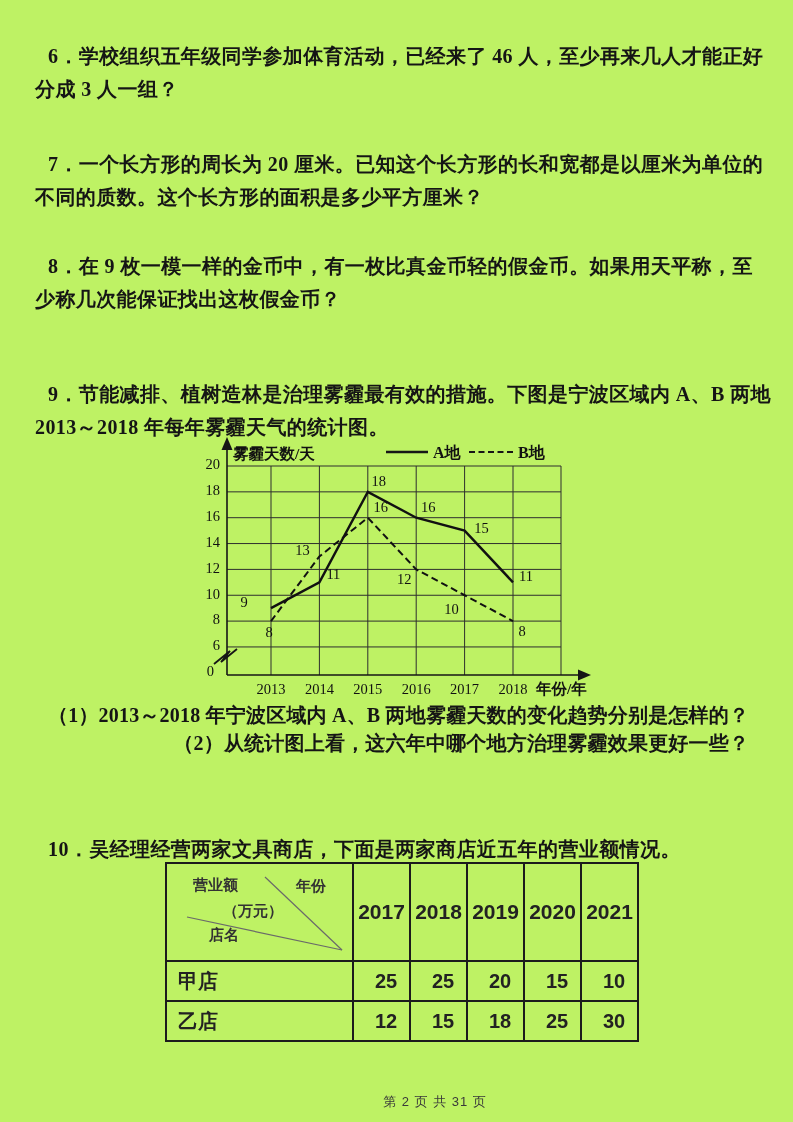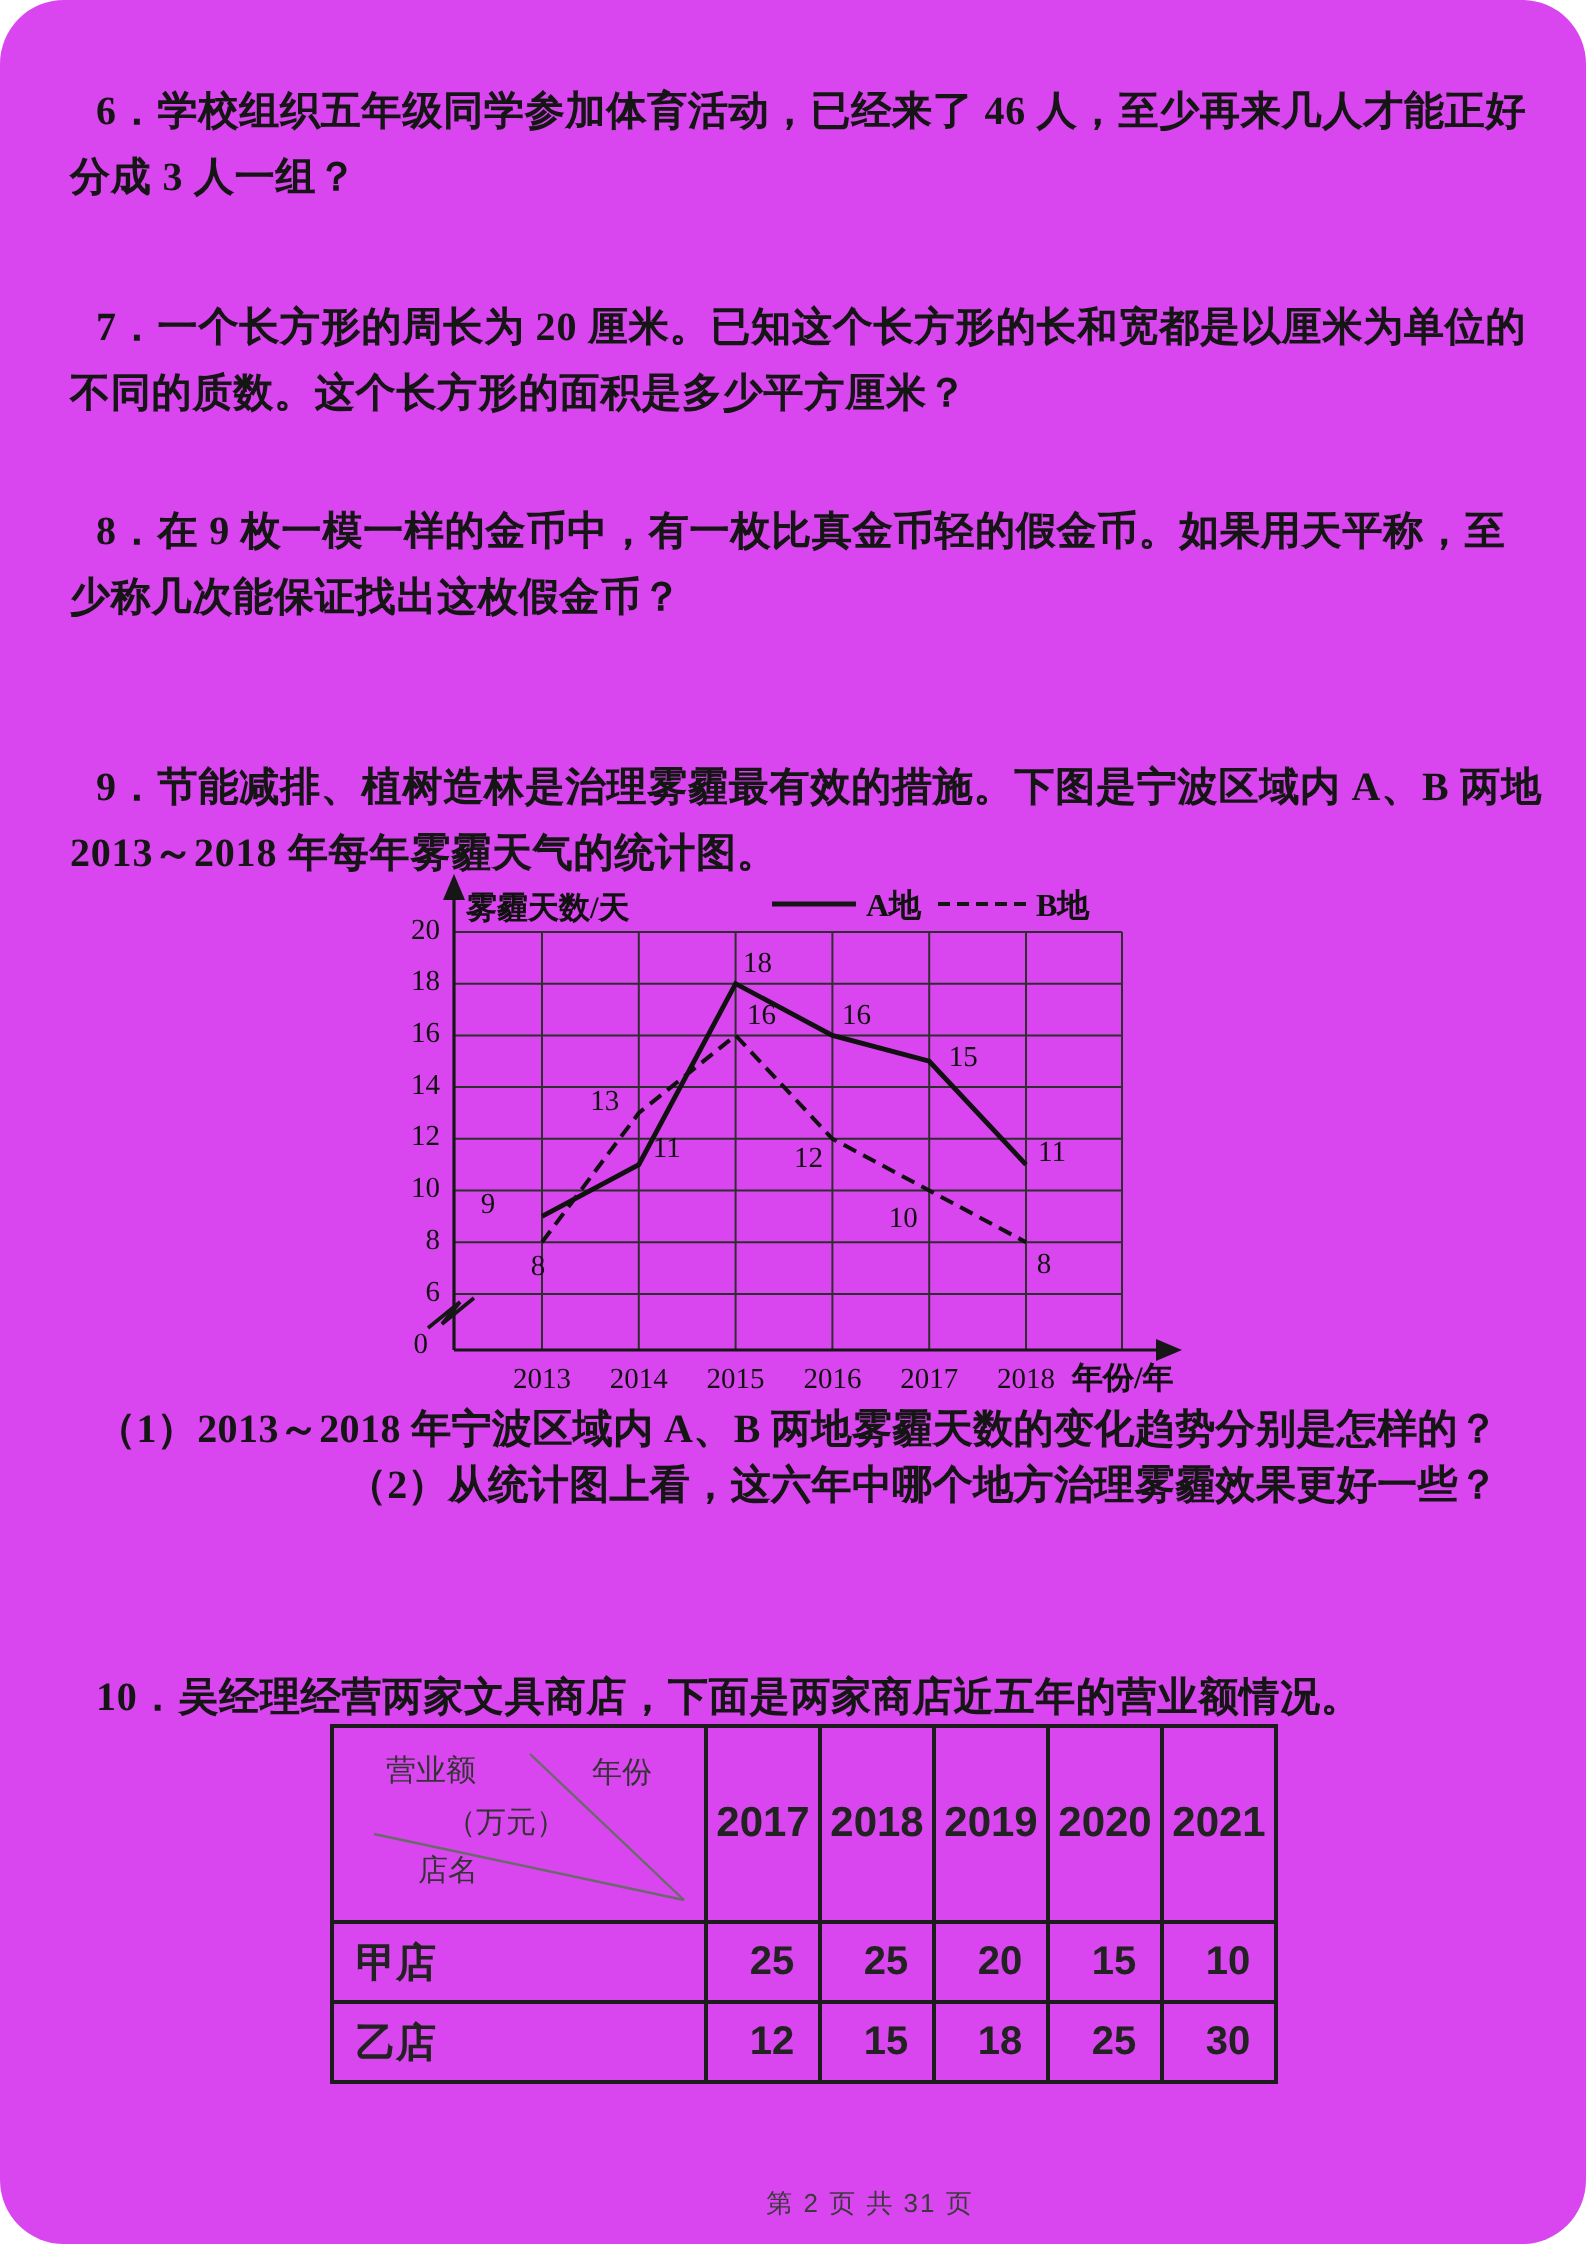--- a/index.html
+++ b/index.html
@@ -1,20 +1,19 @@
 <!DOCTYPE html>
 <html><head>
 <meta charset="utf-8">
 <style>
   html,body{margin:0;padding:0;background:#ffffff;}
   .page{
-    position:relative;width:793px;height:1122px;background:#d946ef;
+    position:relative;width:793px;height:1122px;background:#bef264;
     font-family:"Liberation Serif","DejaVu Serif",serif;color:#1a1a1a;
     overflow:hidden;
-    border-radius:32px;
   }
   .q{
     position:absolute;left:35px;font-size:20px;line-height:33px;
     font-weight:600;letter-spacing:.4px;white-space:nowrap;color:#151515;
   }
   .q .ln{display:block;}
   .q .ind{padding-left:13px;}
   .subq{
     position:absolute;left:48px;font-size:20px;line-height:28px;
     font-weight:600;letter-spacing:.2px;white-space:nowrap;color:#151515;text-align:right;
@@ -30,21 +29,21 @@
     position:absolute;left:165px;top:862px;border-collapse:collapse;
     table-layout:fixed;font-family:"Liberation Sans","DejaVu Sans",sans-serif;
   }
   .sales-table td{border:2px solid #1c1c1c;padding:0;vertical-align:middle;}
   .sales-table .yearcell{width:55px;height:96px;text-align:center;font-size:21px;font-weight:600;color:#222;}
   .sales-table .rowlabel{height:38px;text-align:left;padding-left:11px;font-size:20px;font-weight:600;color:#222;margin-top:36px;}
   .sales-table .val{height:38px;text-align:center;padding-left:9px;font-size:20px;font-weight:600;color:#222;}
   .corner{width:185px;height:96px;position:relative;}
   .corner svg{position:absolute;left:0;top:0;width:185px;height:96px;}
   .corner span{
-    position:absolute;font-size:15px;font-weight:400;color:#333;
+    position:absolute;font-size:15px;font-weight:700;color:#333;
     font-family:"Liberation Serif","DejaVu Serif",serif;white-space:nowrap;
   }
   .c-tl{left:26px;top:12px;}
   .c-tr{left:129px;top:13px;}
   .c-unit{left:56px;top:38px;}
   .c-bl{left:42px;top:62px;}
   .footer{
     position:absolute;top:1066px;left:0;width:793px;box-sizing:border-box;
     padding-left:77px;text-align:center;font-size:13px;color:#3a3a3a;
     letter-spacing:1px;font-family:"Liberation Sans","DejaVu Sans",sans-serif;margin-top:27px;

